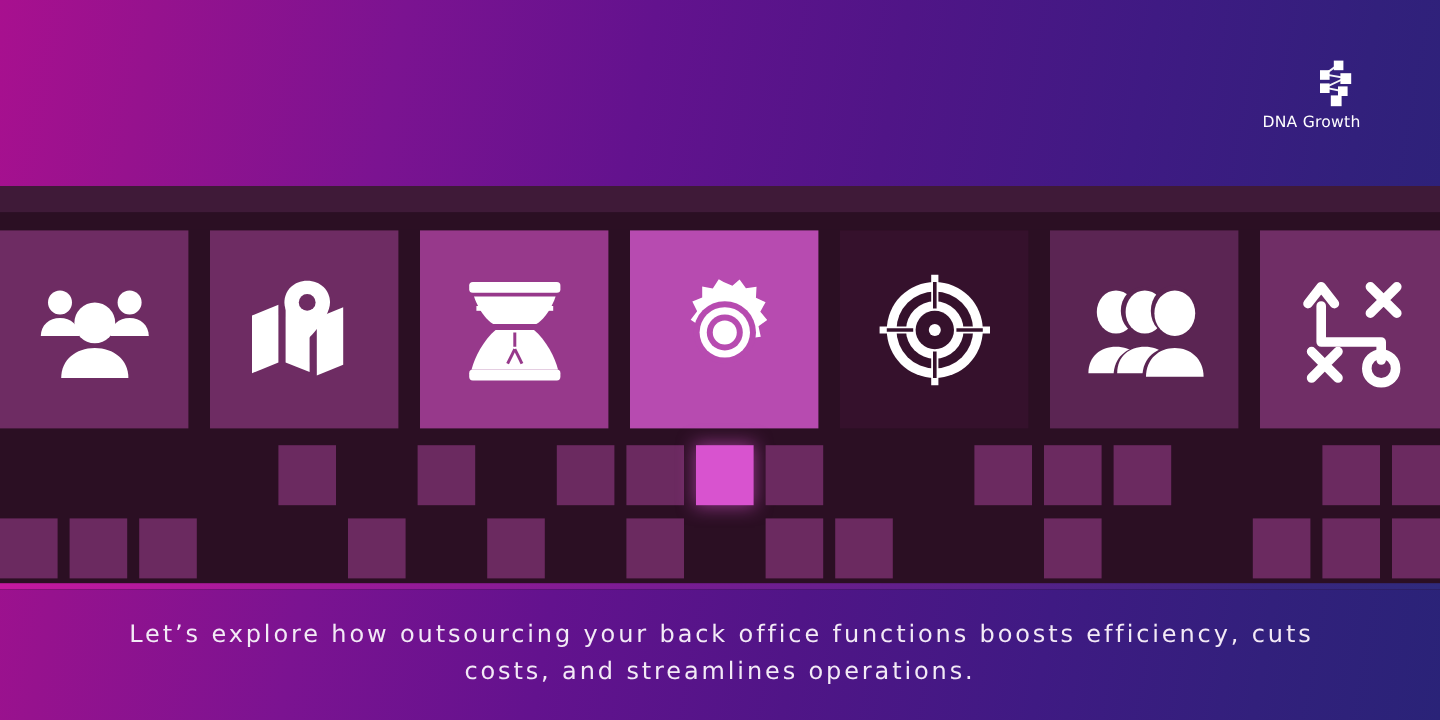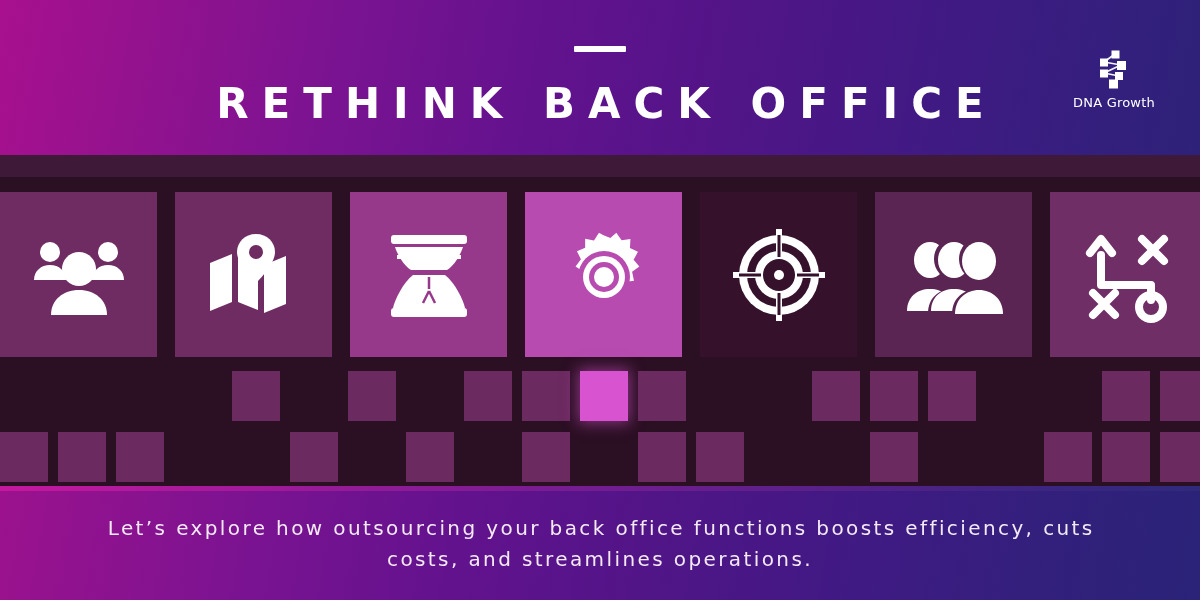--- a/index.html
+++ b/index.html
@@ -21,21 +21,21 @@
   }
   .title{
     position:absolute;left:0;top:76px;width:1200px;
     text-align:center;color:#ffffff;
     font-family:"DejaVu Sans", sans-serif;
     font-size:42px;font-weight:700;letter-spacing:13px;
     text-indent:13px;line-height:56px;white-space:nowrap;
   }
 
   
-  .brand{position:absolute;right:24px;top:46px;width:124px;text-align:center;}
+  .brand{position:absolute;right:24px;top:46px;width:124px;text-align:left;}
   .brand-mark{display:block;margin:0 auto;width:46px;height:46px;}
   .brand-name{
     display:block;margin-top:3px;color:#ffffff;
     font-family:"DejaVu Sans", sans-serif;
     font-size:13px;font-weight:400;letter-spacing:.2px;line-height:16px;
   }
 
   
   .band{
     position:absolute;left:0;top:155px;width:1200px;height:336px;
@@ -72,24 +72,20 @@
     font-family:"DejaVu Sans", sans-serif;
     font-size:20px;font-weight:400;letter-spacing:2.4px;
     line-height:31px;text-indent:2.4px;
   }
 </style>
 </head>
 <body>
 
 <div class="poster">
 
-  <div class="header">
-    <div class="title-rule"></div>
-    <div class="title">RETHINK BACK OFFICE</div>
-  </div>
 
   <div class="brand">
     <span class="brand-mark">
       <svg viewBox="0 0 46 46" width="46" height="46" aria-hidden="true">
         <g stroke="#ffffff" stroke-width="1.6" fill="none" opacity="0.95">
           <line x1="24" y1="8" x2="13" y2="16"></line>
           <line x1="13" y1="16" x2="30" y2="19"></line>
           <line x1="30" y1="19" x2="13" y2="27"></line>
           <line x1="13" y1="27" x2="28" y2="30"></line>
           <line x1="28" y1="30" x2="22" y2="38"></line>

